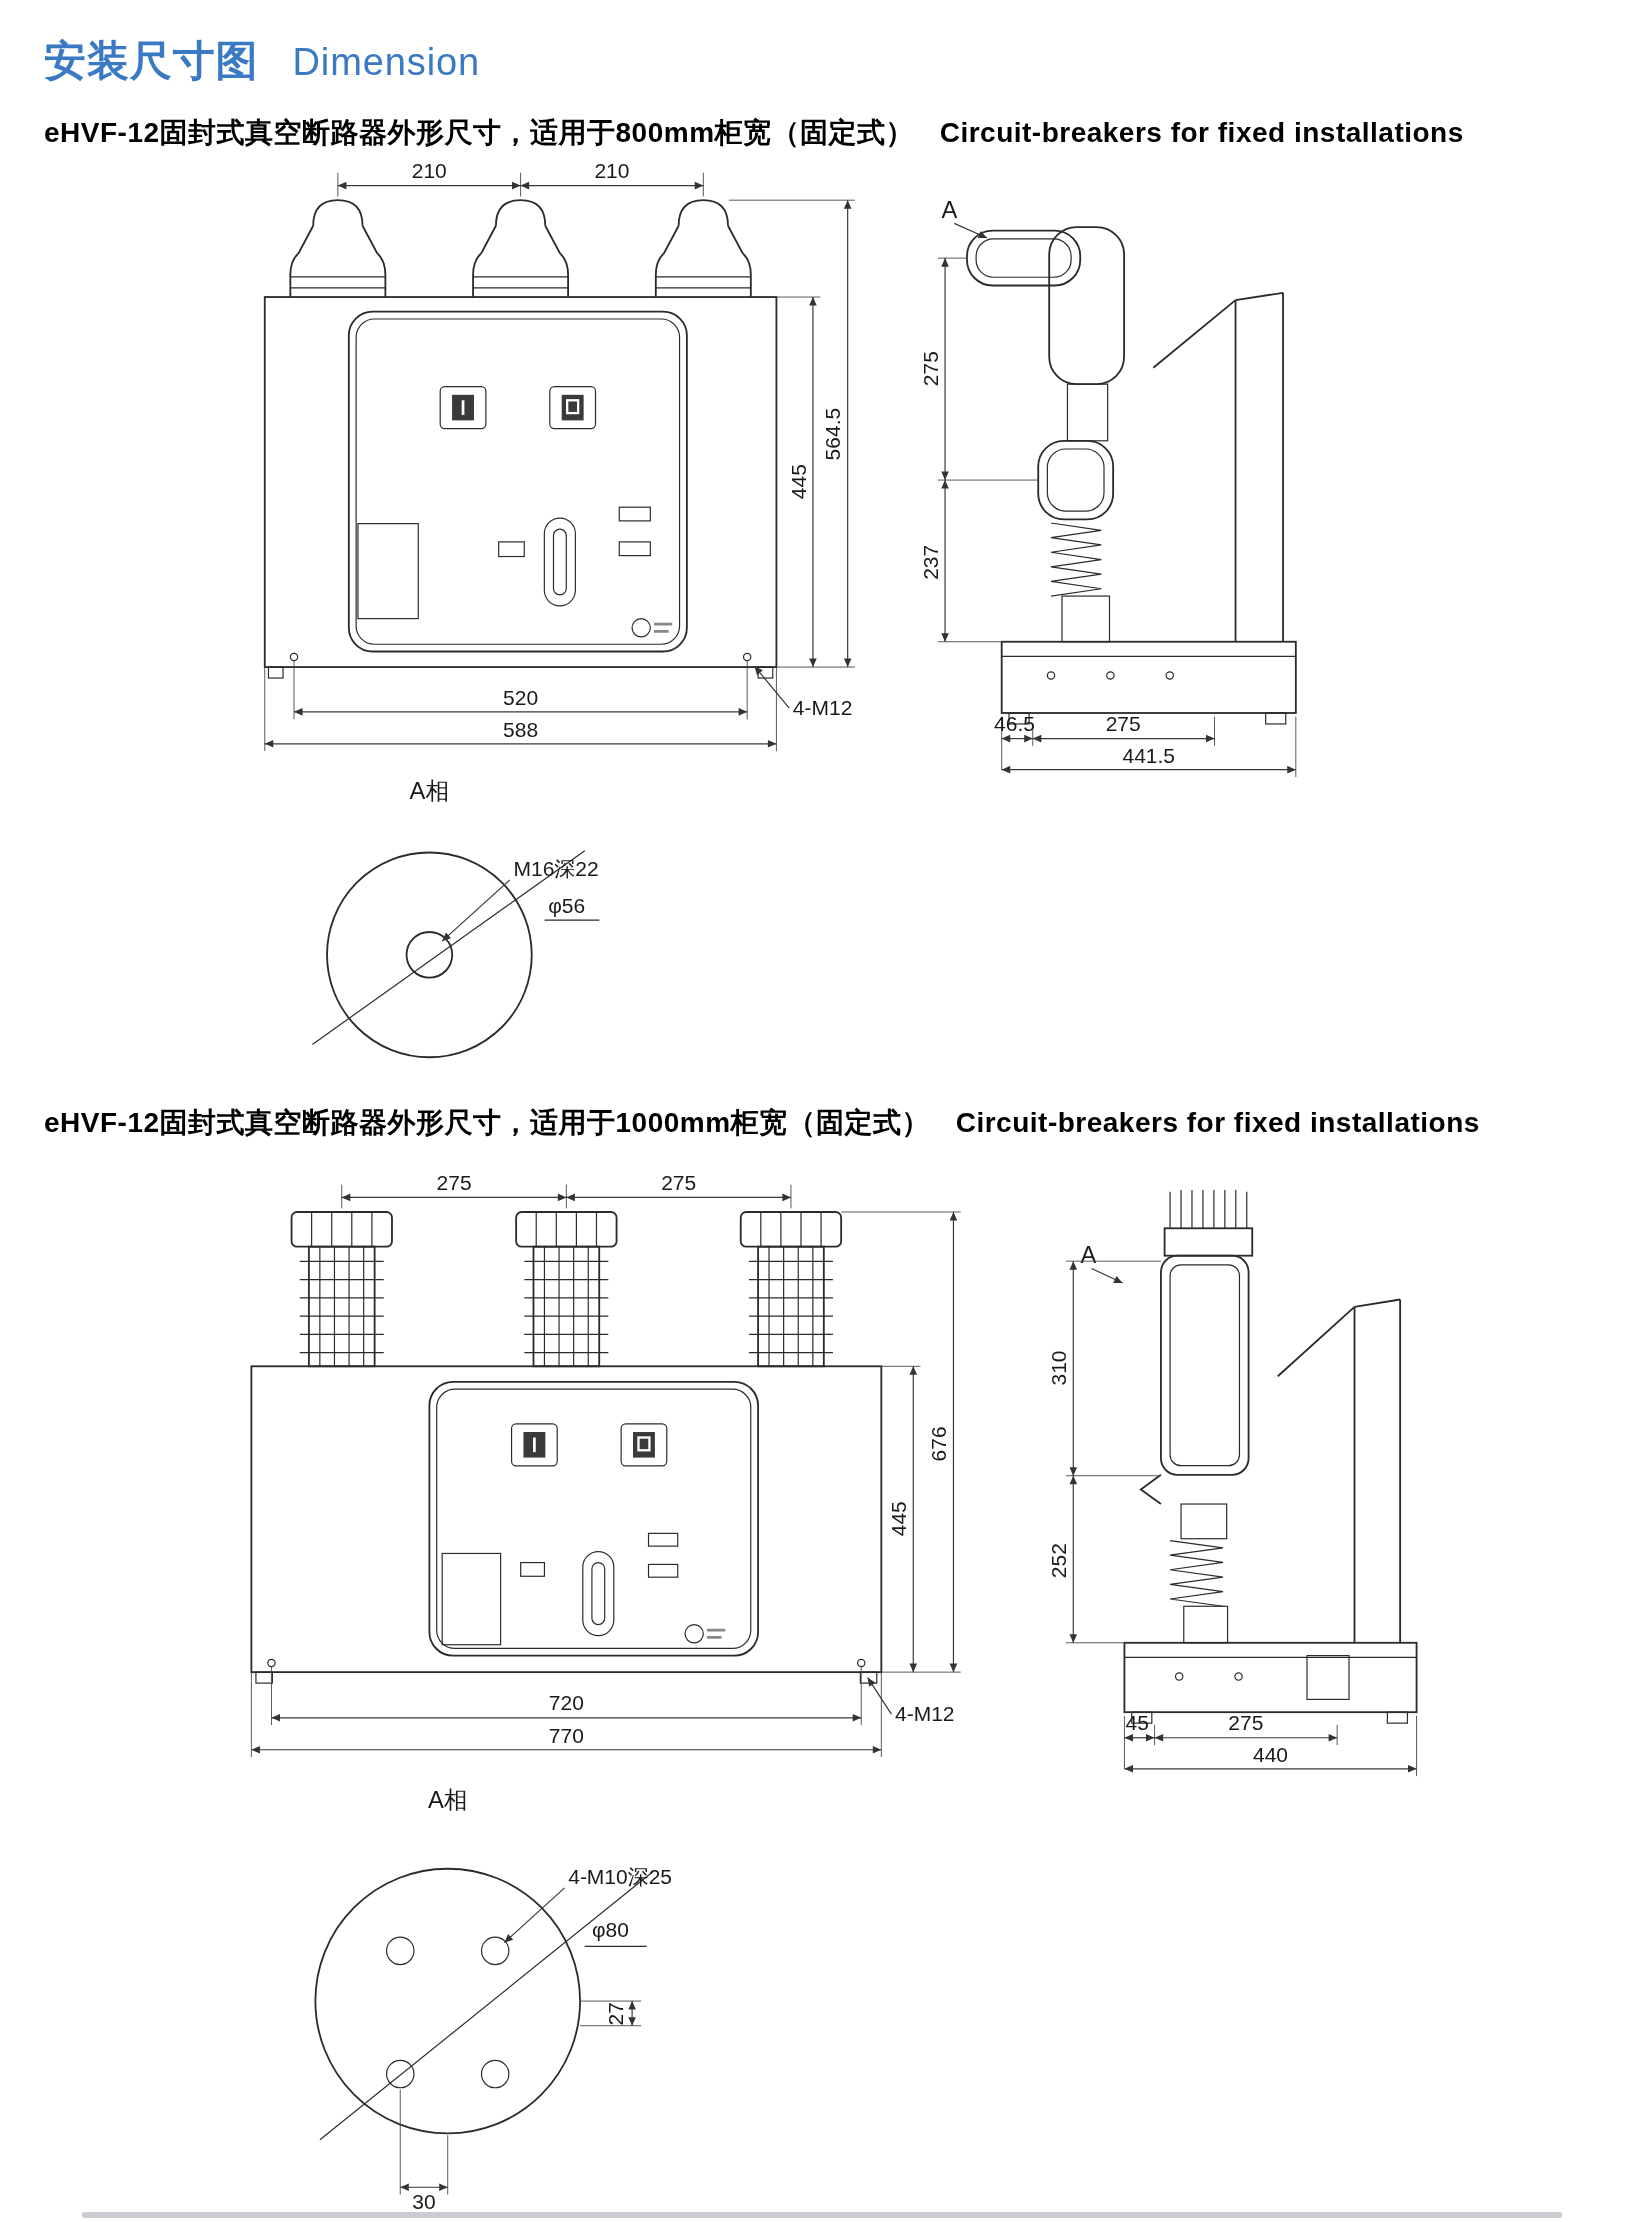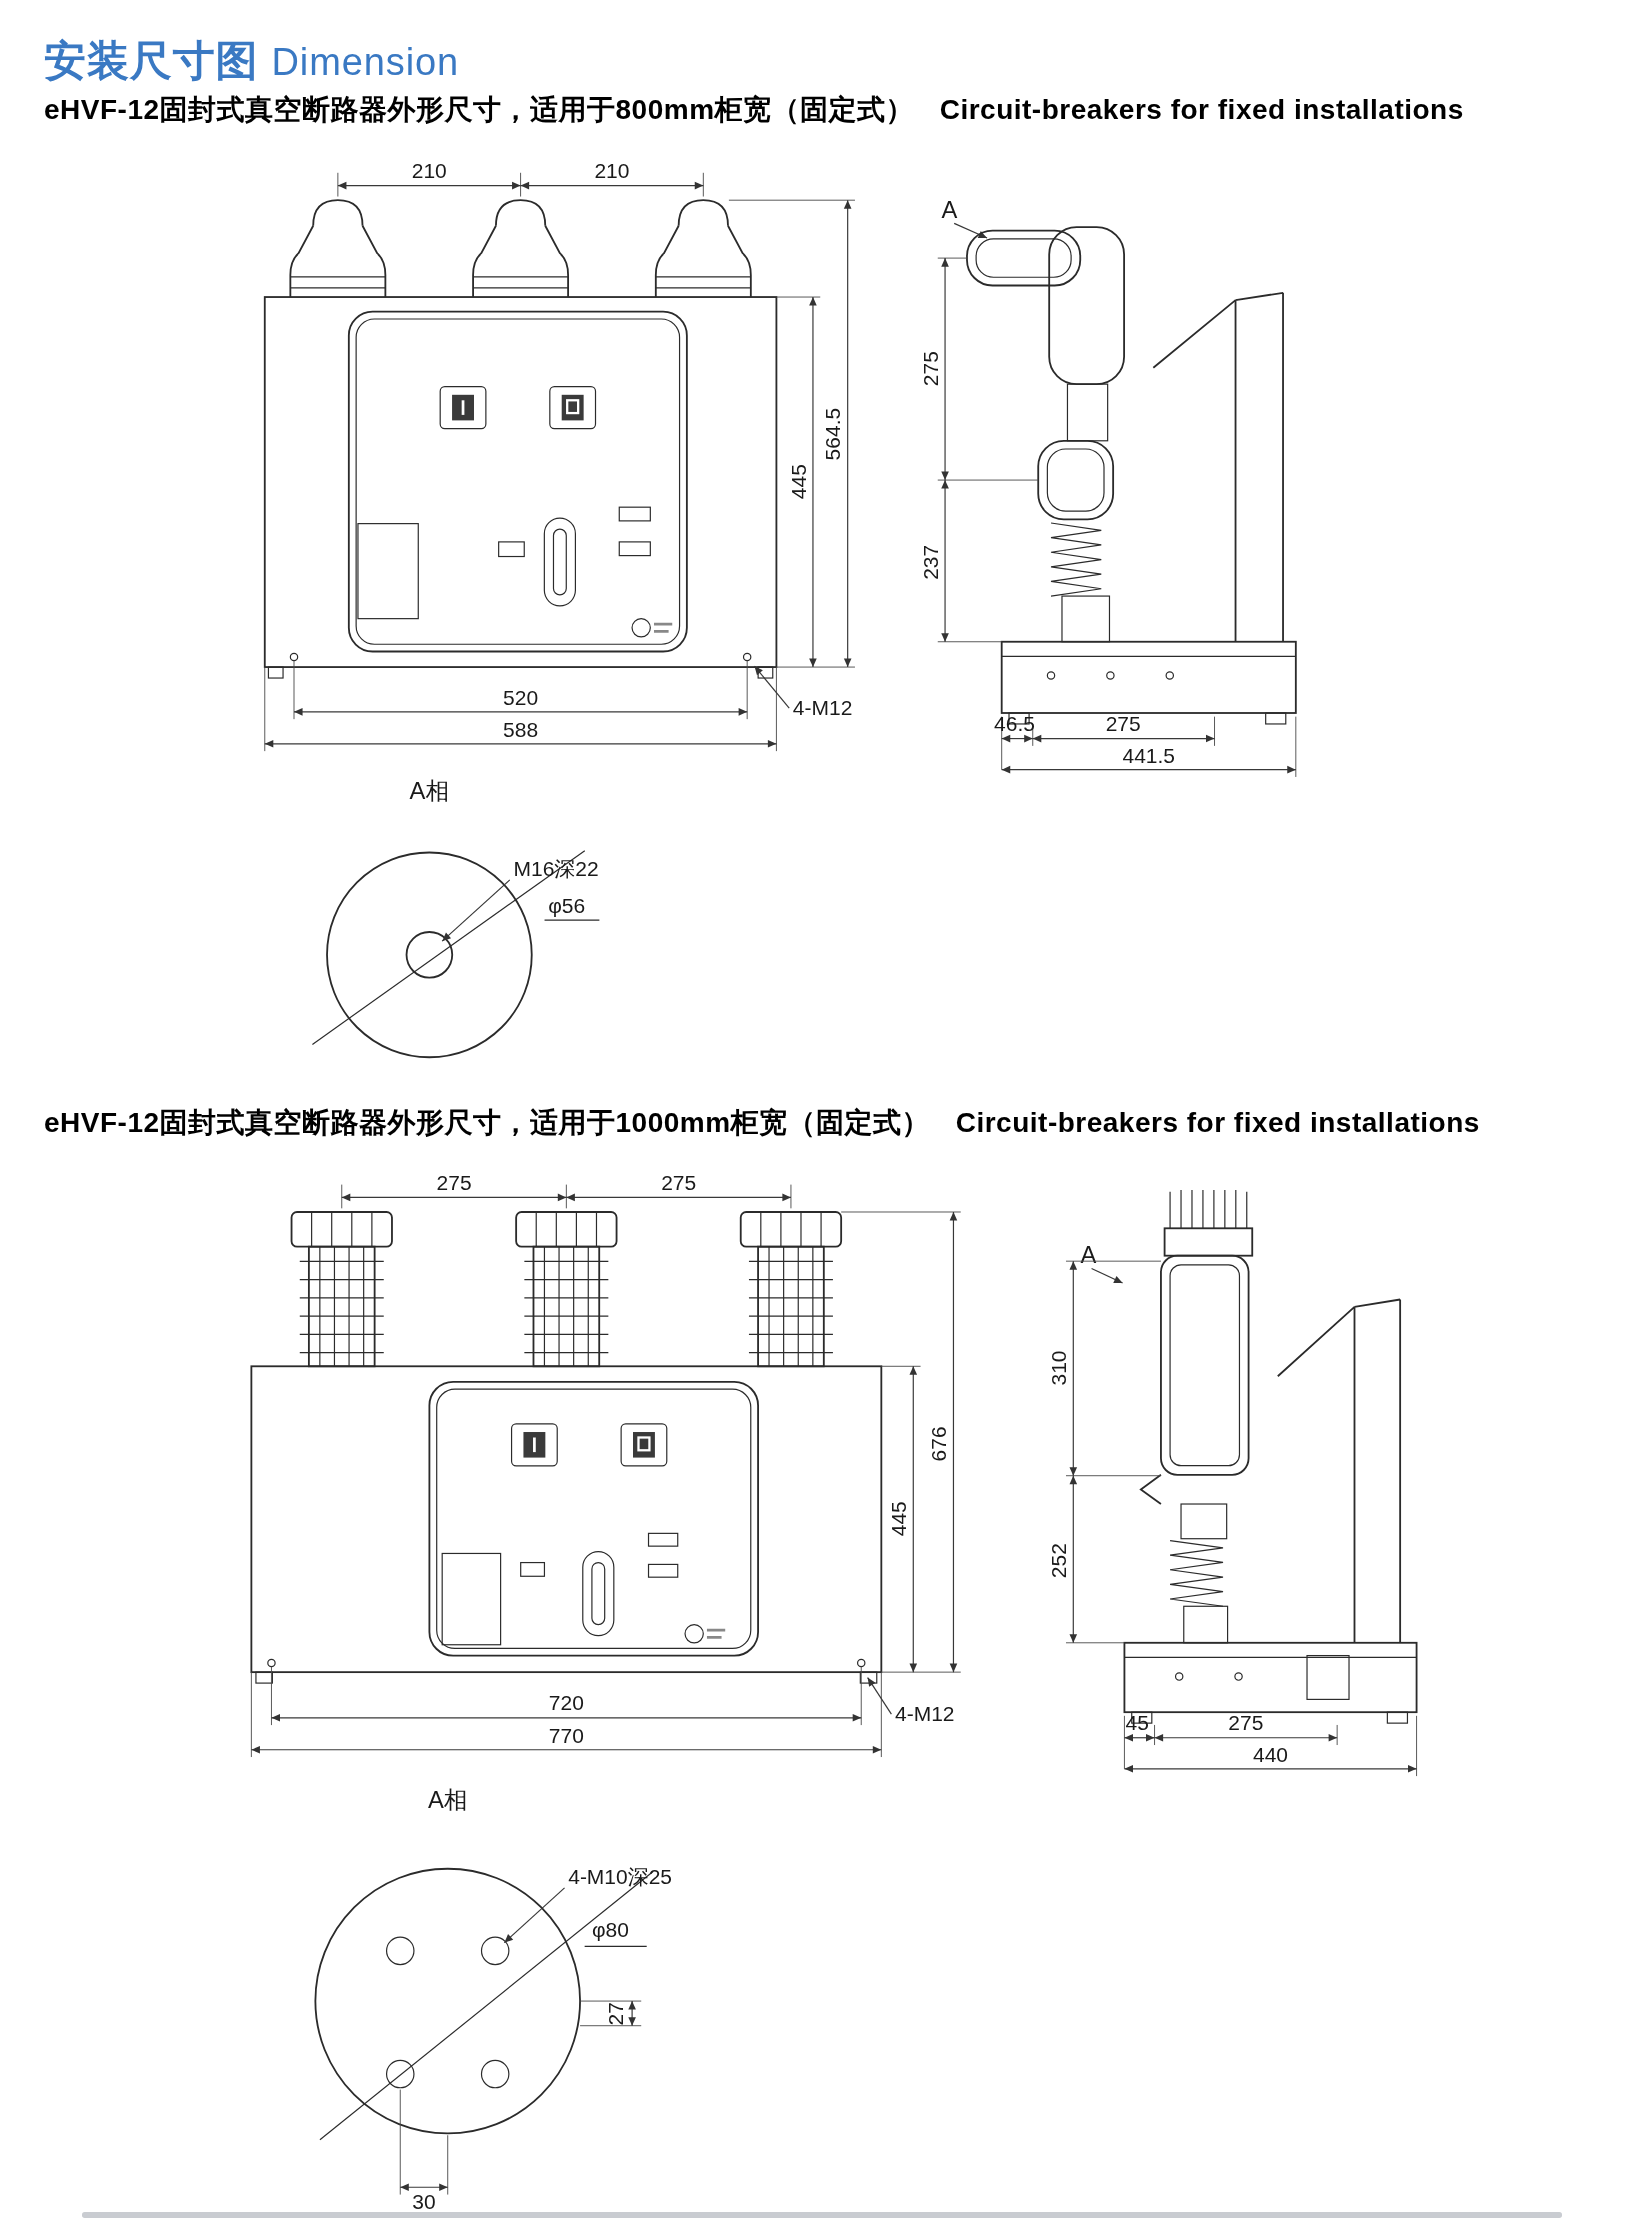--- a/index.html
+++ b/index.html
@@ -2,21 +2,21 @@
 <html style="font-size:14.6px"><head>
 <meta charset="utf-8">
 <style>
   html,body{margin:0;padding:0;background:#ffffff;}
   .page{
     position:relative;width:1645px;height:2222px;background:#ffffff;overflow:hidden;
     font-family:"Liberation Sans","DejaVu Sans",sans-serif;color:#111;
   }
   .abs{position:absolute;}
   .page-title{left:44px;top:33px;font-size:42px;color:#3a79c3;font-weight:600;letter-spacing:0.9px;}
-  .page-title .en{font-weight:400;margin-left:13px;font-size:38px;}
+  .page-title .en{font-weight:400;margin-left:34px;font-size:38px;}
   .heading{left:44px;font-size:28px;font-weight:700;color:#000;letter-spacing:0.5px;white-space:nowrap;}
   .heading .en{font-weight:700;margin-left:25.6px;font-family:"Liberation Sans",sans-serif;}
   svg text{font-family:"Liberation Sans","DejaVu Sans",sans-serif;font-size:23px;fill:#1a1a1a;}
   svg .big{font-size:26px;}
   .s2{stroke:#2b2b2b;stroke-width:2;fill:none;}
   .s1{stroke:#2b2b2b;stroke-width:1.3;fill:none;}
   .dim{stroke:#383838;stroke-width:1.3;fill:none;}
   .ext{stroke:#4a4a4a;stroke-width:1;fill:none;}
   .dark{fill:#3a3a3a;stroke:none;}
   .wht{stroke:#ffffff;fill:none;}
@@ -24,21 +24,21 @@
 </style>
 </head>
 <body>
 
 <div class="page">
 
   <div class="abs page-title">
     <span>安装尺寸图</span><span class="en">Dimension</span>
   </div>
 
-  <div class="abs heading" style="top:91px;">
+  <div class="abs heading" style="top:114px;">
     <span>eHVF-12固封式真空断路器外形尺寸，适用于800mm柜宽（固定式）</span><span class="en">Circuit-breakers for fixed  installations</span>
   </div>
 
   <svg class="abs" style="left:228px;top:160px;" width="640" height="603" viewBox="0 0 700 660">
     <defs>
       <marker id="arwA" viewBox="0 0 10 10" refX="9.5" refY="5" markerWidth="8" markerHeight="8" orient="auto-start-reverse">
         <path d="M0.5,1 L9.5,5 L0.5,9 Z" fill="#333"></path>
       </marker>
     </defs>
 

